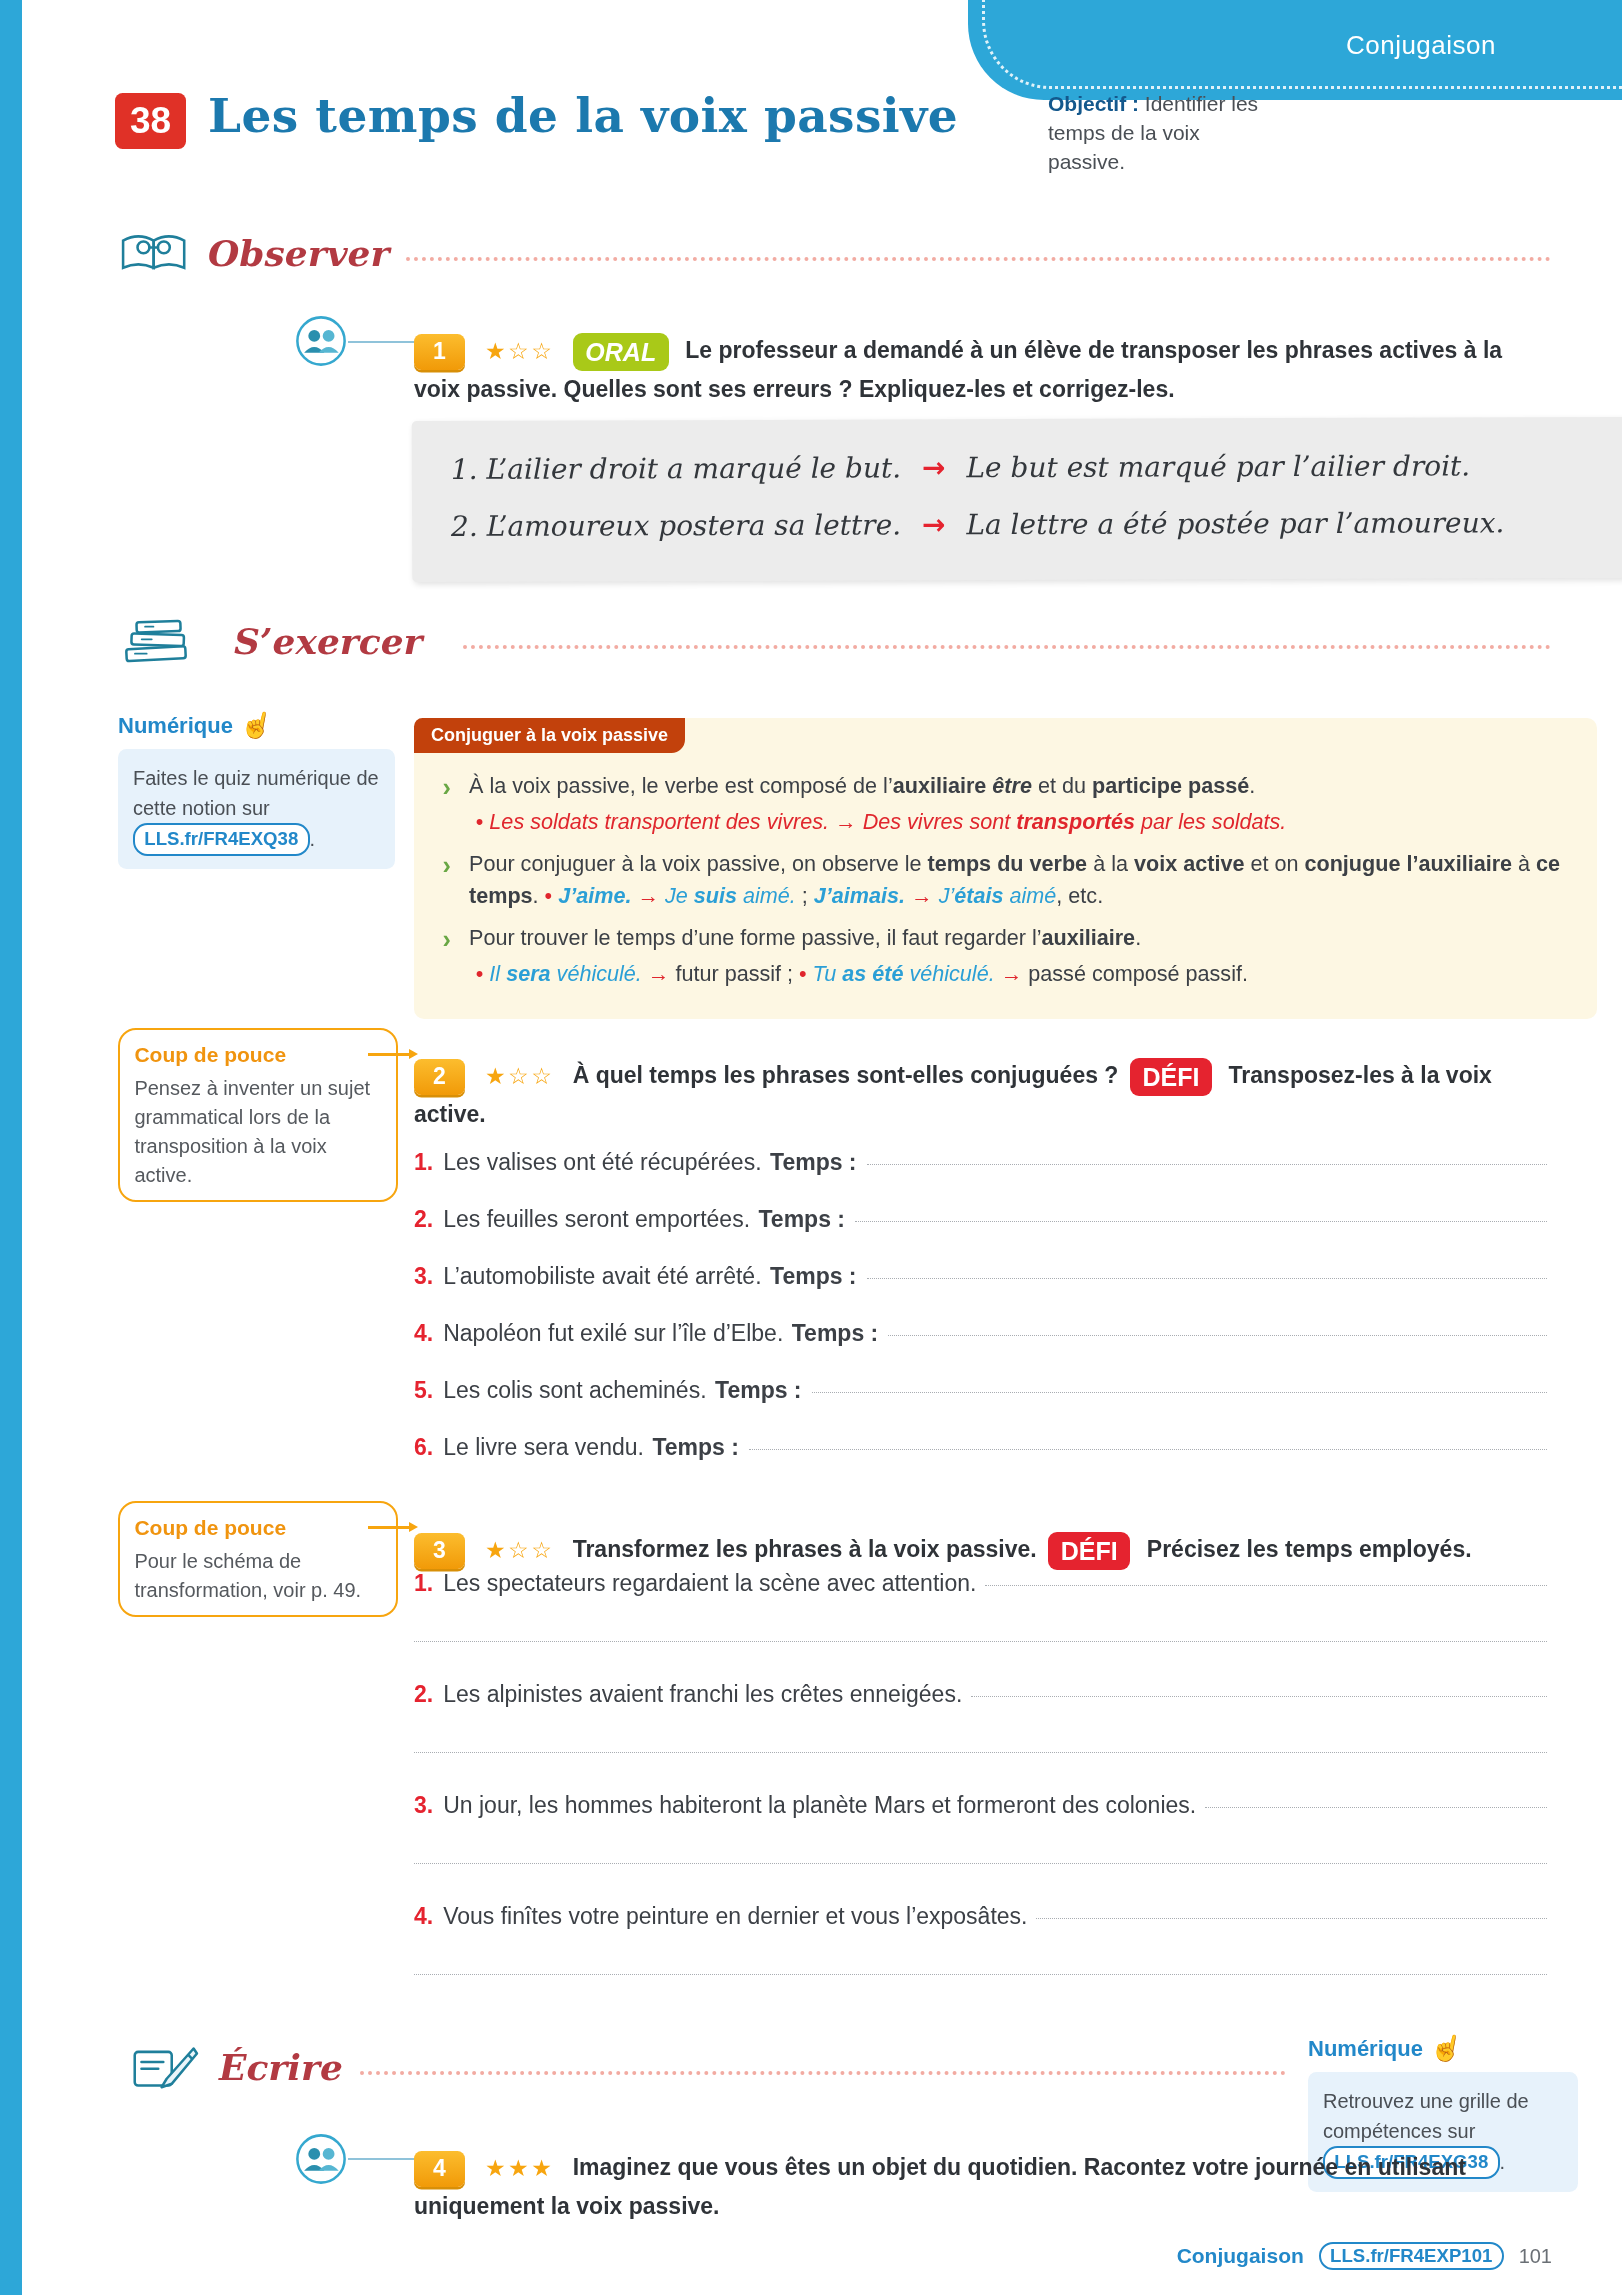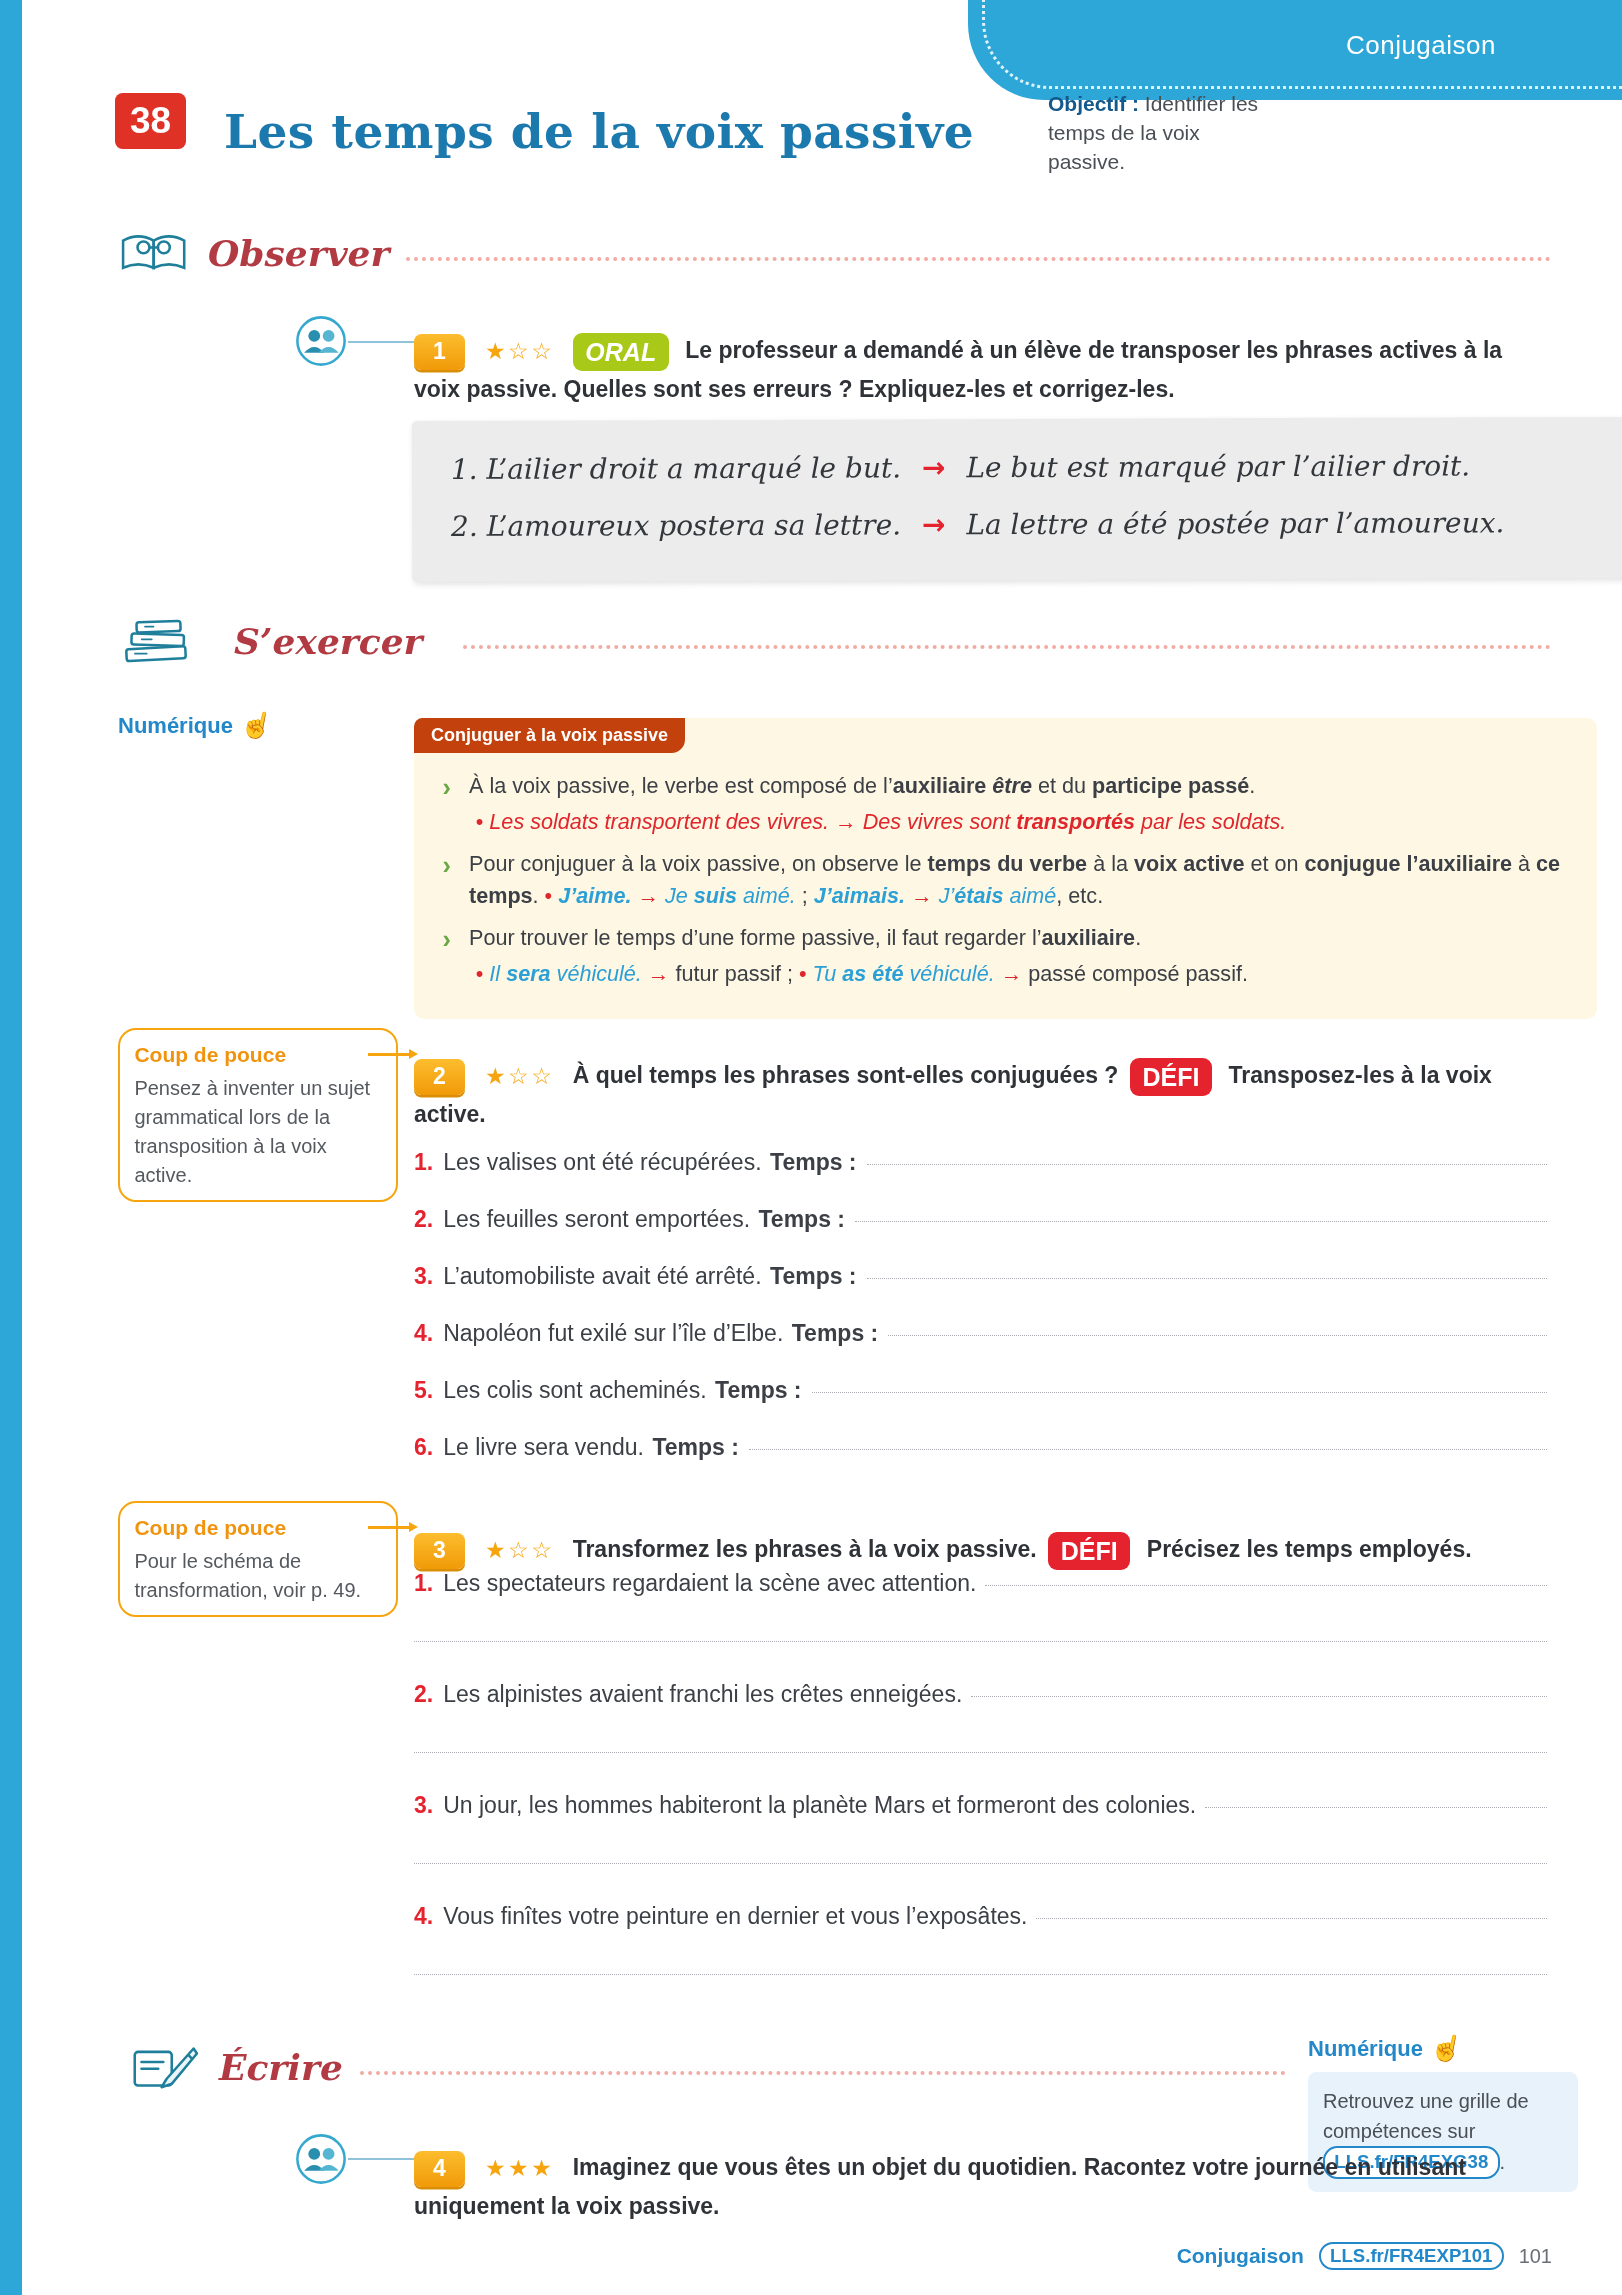--- a/index.html
+++ b/index.html
@@ -7,21 +7,21 @@
   #page{position:relative;width:1623px;height:2295px;background:#ffffff;overflow:hidden;}
 
   
   .left-bar{position:absolute;left:0;top:0;width:22px;height:2295px;background:#2da7d8;}
   .corner{position:absolute;top:0;right:0;width:655px;height:100px;background:#2da7d8;border-bottom-left-radius:76px;}
   .corner-dots{position:absolute;left:13.5px;top:-5px;right:-5px;bottom:11px;border-left:3.4px dotted rgba(255,255,255,.85);border-bottom:3.4px dotted rgba(255,255,255,.85);border-bottom-left-radius:68px;}
   .corner-label{position:absolute;top:30px;right:127px;color:#ffffff;font-size:26px;letter-spacing:0.5px;}
 
   
   .chap-num{position:absolute;left:115px;top:93px;width:71px;height:56px;background:#e03127;color:#fff;font-weight:bold;font-size:37px;display:flex;align-items:center;justify-content:center;border-radius:7.6px;}
-  .page-title{position:absolute;left:208px;top:88px;font-family:"DejaVu Serif",serif;font-weight:700;font-size:47px;color:#1c79ae;letter-spacing:0.4px;margin:16px;}
+  .page-title{position:absolute;left:208px;top:88px;font-family:"DejaVu Serif",serif;font-weight:700;font-size:47px;color:#1c79ae;letter-spacing:0.4px;margin:0;}
   .objective{position:absolute;left:1048px;top:90px;width:211px;font-size:21px;line-height:1.38;color:#4a4f55;}
   .obj-label{font-weight:bold;color:#14588c;}
 
   
   .section-head{position:absolute;display:flex;align-items:center;gap:17px;}
   .section-title{font-family:"DejaVu Serif",serif;font-style:italic;font-weight:bold;font-size:36px;color:#b23a42;white-space:nowrap;}
   .lead-dots{flex:1;border-bottom:4.2px dotted #f2aba2;height:0;margin-top:12px;}
   .sec-icon{flex:0 0 auto;display:inline-flex;}
 
   
@@ -151,20 +151,24 @@
       </svg>
     </span>
     <span class="section-title">S’exercer</span>
     <span class="lead-dots"></span>
   </div>
 
   <div class="num-label" style="left:118px;top:710px;">
     <span>Numérique</span>
     <span class="hand">☝</span>
   </div>
+  <div class="num-box" style="left:118px;top:749px;width:247px;">
+    <span>Faites le quiz numérique de cette notion sur </span>
+    <span class="lls-pill">LLS.fr/FR4EXQ38</span><span>.</span>
+  </div>
 
   <div class="method">
     <div class="method-tab">Conjuguer à la voix passive</div>
     <div class="mb-point">
       <span class="chev">›</span>
       <p class="mb-line"><span>À la voix passive, le verbe est composé de l’</span><span style="font-weight: 700;">auxiliaire </span><span style="font-weight: 700; font-style: italic;">être</span><span> et du </span><span style="font-weight: 700;">participe passé</span><span>.</span></p>
       <p class="mb-line sub"><span style="color: rgb(224, 38, 45);">• </span><span style="font-style: italic; color: rgb(224, 38, 45);">Les soldats transportent des vivres. </span><span style="color: rgb(224, 38, 45);">→ </span><span style="font-style: italic; color: rgb(224, 38, 45);">Des vivres sont </span><span style="font-weight: 700; font-style: italic; color: rgb(224, 38, 45);">transportés</span><span style="font-style: italic; color: rgb(224, 38, 45);"> par les soldats.</span></p>
     </div>
     <div class="mb-point">
       <span class="chev">›</span>

